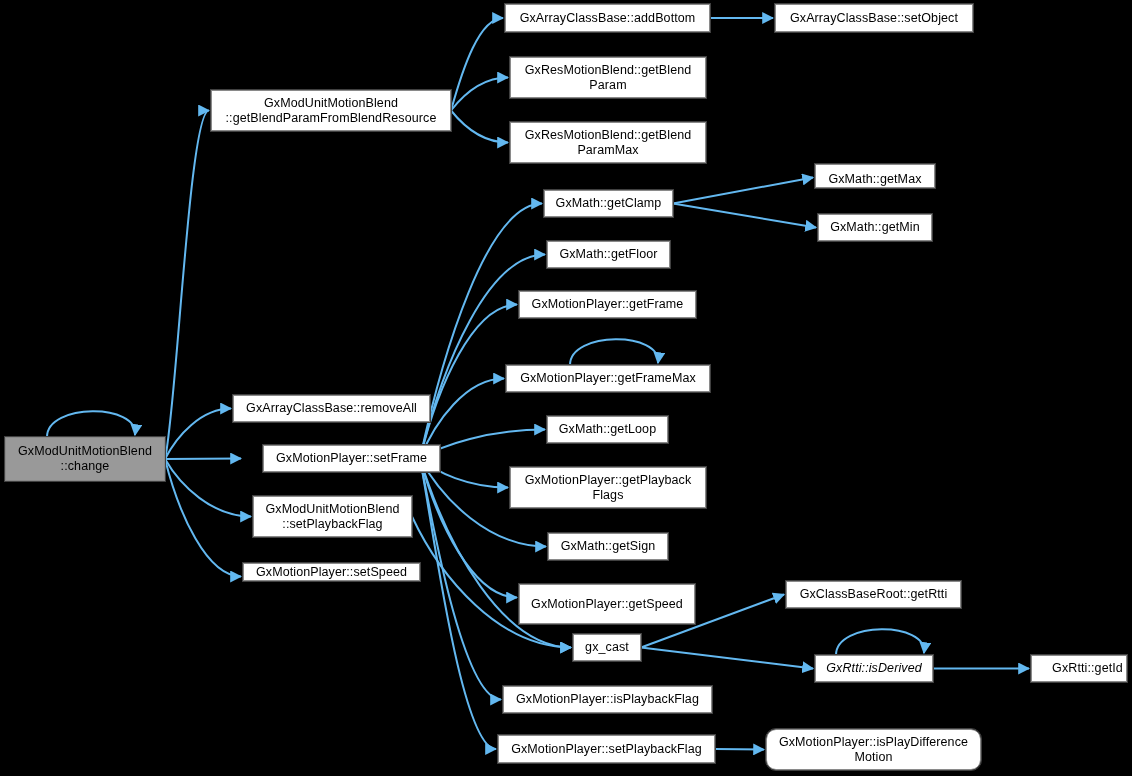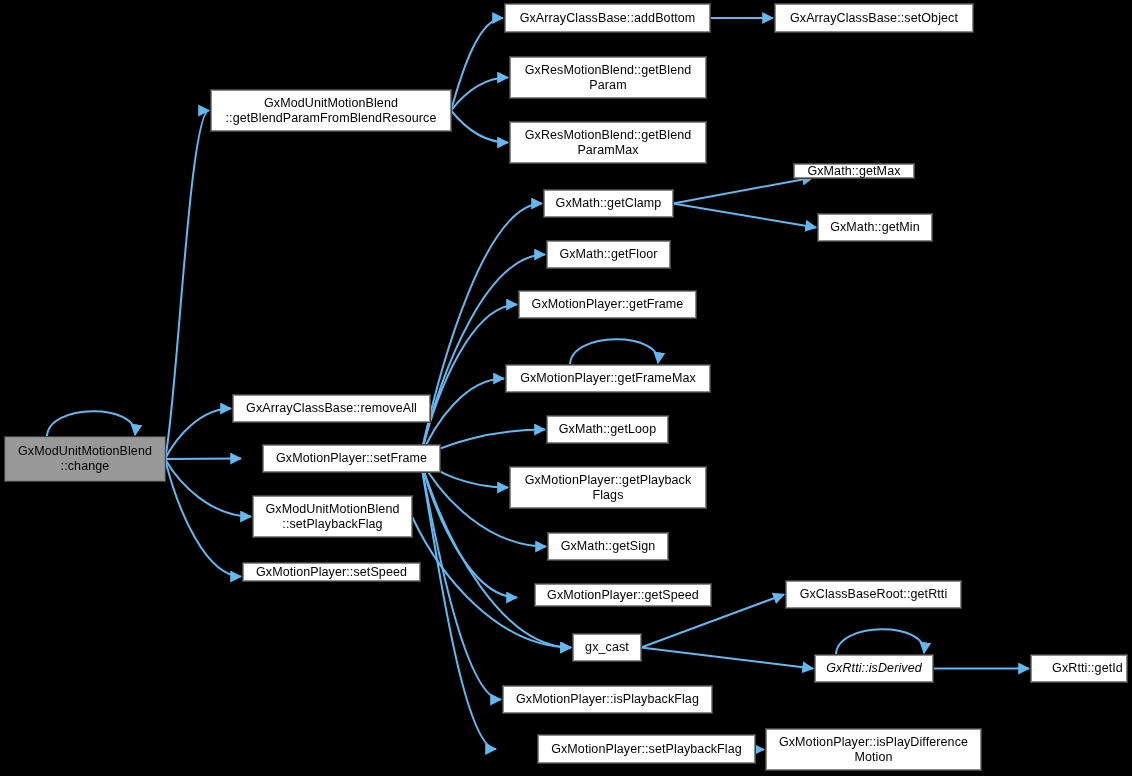--- a/index.html
+++ b/index.html
@@ -106,21 +106,21 @@
       </div>
       <div class="node" style="left: 510px; top: 57px; width: 196px; height: 41px;">
         <span>GxResMotionBlend::getBlend<br>Param</span>
       </div>
       <div class="node" style="left: 510px; top: 122px; width: 196px; height: 41px;">
         <span>GxResMotionBlend::getBlend<br>ParamMax</span>
       </div>
       <div class="node" style="left: 544px; top: 190px; width: 129px; height: 27px;">
         <span>GxMath::getClamp</span>
       </div>
-      <div class="node" style="left: 794px; top: 164px; width: 120px; height: 14px;">
+      <div class="node" style="left: 815px; top: 164px; width: 120px; height: 24px; align-items: flex-end;">
         <span>GxMath::getMax</span>
       </div>
       <div class="node" style="left: 818px; top: 214px; width: 114px; height: 27px;">
         <span>GxMath::getMin</span>
       </div>
       <div class="node" style="left: 547px; top: 241px; width: 123px; height: 27px;">
         <span>GxMath::getFloor</span>
       </div>
       <div class="node" style="left: 519px; top: 291px; width: 177px; height: 27px;">
         <span>GxMotionPlayer::getFrame</span>
@@ -142,38 +142,38 @@
       </div>
       <div class="node" style="left: 253px; top: 496px; width: 159px; height: 41px;">
         <span>GxModUnitMotionBlend<br>::setPlaybackFlag</span>
       </div>
       <div class="node" style="left: 548px; top: 533px; width: 120px; height: 27px;">
         <span>GxMath::getSign</span>
       </div>
       <div class="node" style="left: 243px; top: 563px; width: 177px; height: 18px;">
         <span>GxMotionPlayer::setSpeed</span>
       </div>
-      <div class="node" style="left: 519px; top: 584px; width: 176px; height: 22px; margin-left: 16px;">
+      <div class="node" style="left: 519px; top: 584px; width: 176px; height: 40px;">
         <span>GxMotionPlayer::getSpeed</span>
       </div>
       <div class="node" style="left: 786px; top: 581px; width: 175px; height: 27px;">
         <span>GxClassBaseRoot::getRtti</span>
       </div>
       <div class="node" style="left: 573px; top: 634px; width: 68px; height: 27px;">
         <span>gx_cast</span>
       </div>
       <div class="node" style="left: 815px; top: 655px; width: 118px; height: 27px; font-style: italic;">
         <span>GxRtti::isDerived</span>
       </div>
       <div class="node" style="left: 1031px; top: 655px; width: 96px; height: 27px; padding-left: 20px;">
         <span>GxRtti::getId</span>
       </div>
       <div class="node" style="left: 503px; top: 686px; width: 209px; height: 27px;">
         <span>GxMotionPlayer::isPlaybackFlag</span>
       </div>
-      <div class="node" style="left: 498px; top: 735px; width: 217px; height: 28px; margin-left: 40px;">
+      <div class="node" style="left: 498px; top: 735px; width: 217px; height: 28px;">
         <span>GxMotionPlayer::setPlaybackFlag</span>
       </div>
-      <div class="node" style="left: 766px; top: 729px; width: 215px; height: 41px;">
+      <div class="node" style="left: 766px; top: 729px; width: 215px; height: 41px; border-radius: 10px;">
         <span>GxMotionPlayer::isPlayDifference<br>Motion</span>
       </div>
     </div>
 </div>
 
 </body></html>

